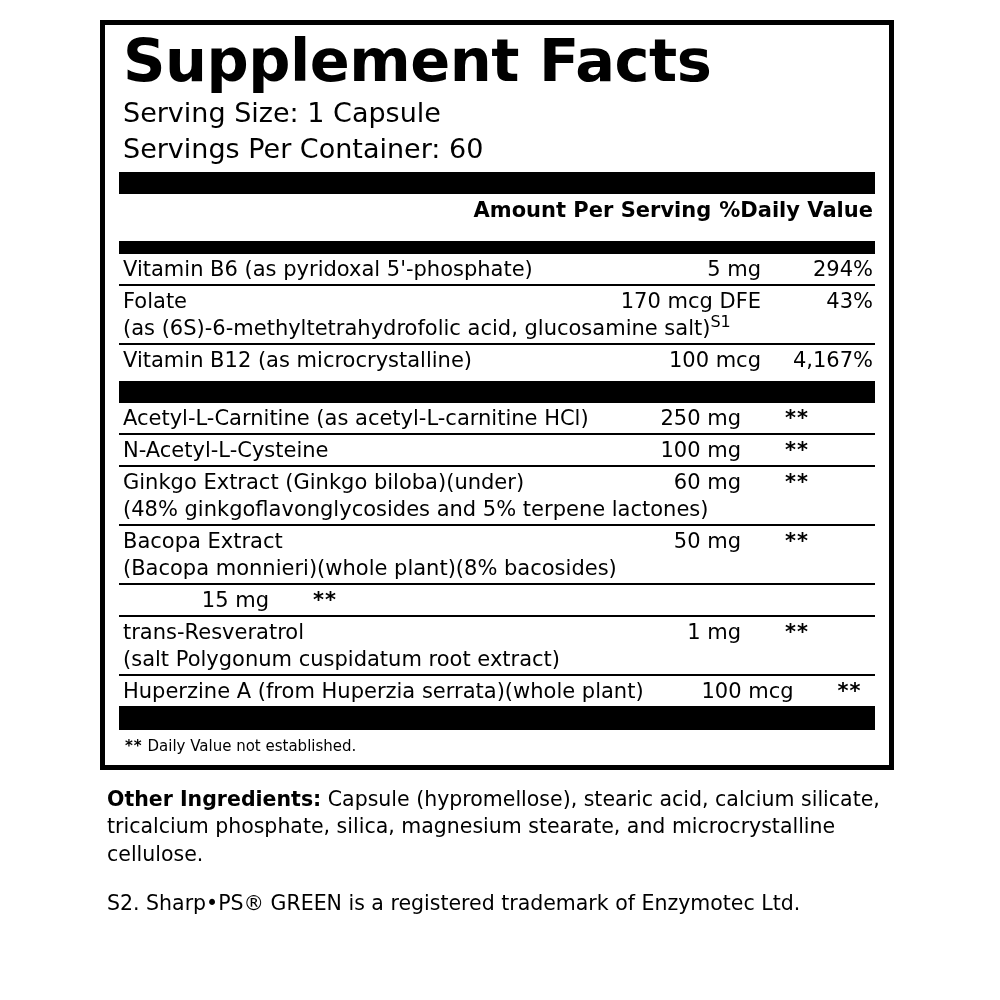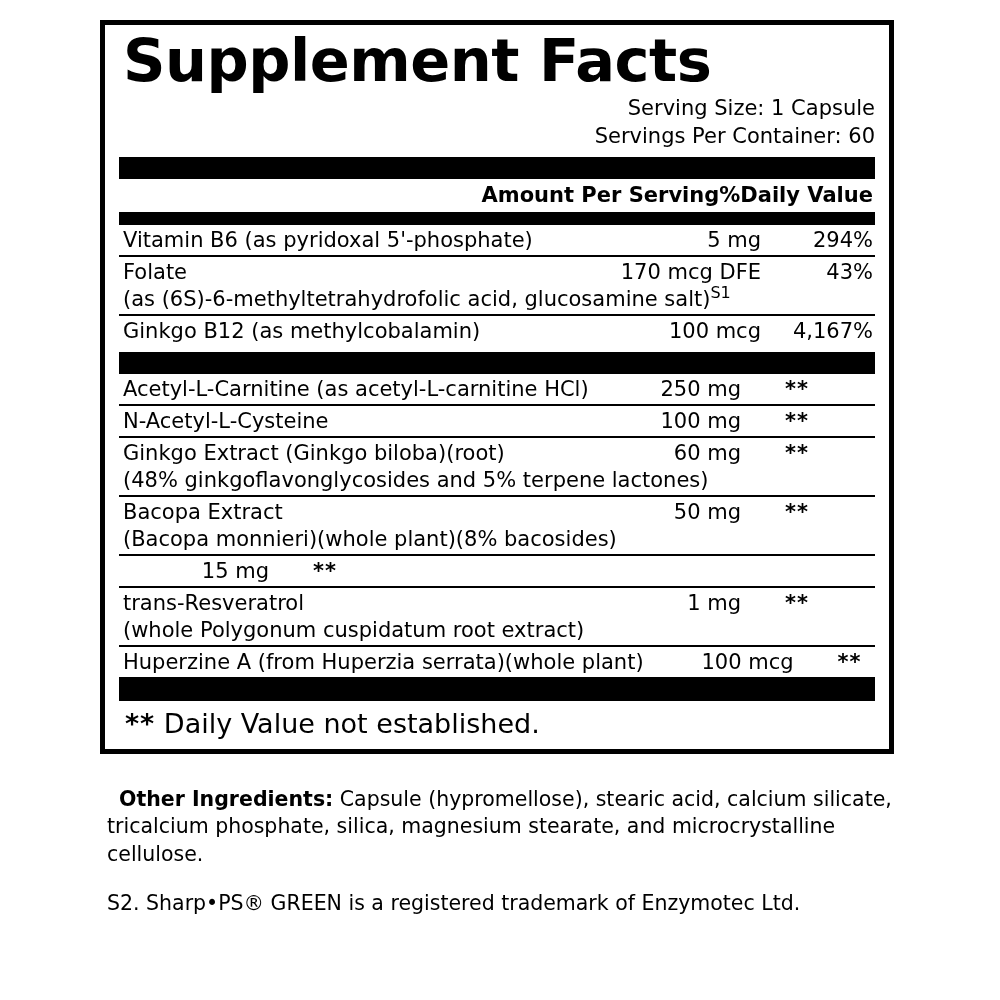--- a/index.html
+++ b/index.html
@@ -38,24 +38,23 @@
   .title {
     font-size: 59px;
     font-weight: bold;
     line-height: 1.02;
     letter-spacing: -0.5px;
     margin: 6px 0 4px 4px;
     white-space: nowrap;
   }
 
   .serving-line {
-    font-size: 21px;
+    font-size: 27px;
     line-height: 1.32;
     margin-left: 4px;
-    text-align: right;
   }
 
   .rule-thick {
     height: 22px;
     background: #000;
     margin: 6px 0 0 0;
   }
   .rule-med {
     height: 13px;
     background: #000;
@@ -70,30 +69,30 @@
     background: #000;
     margin: 0;
   }
 
   .headrow {
     display: flex;
     justify-content: flex-end;
     align-items: baseline;
     font-weight: bold;
     font-size: 21px;
-    padding: 4px 2px 5px 0;
+    padding: 4px 2px 19px 0;
   }
   .headrow .aps {
     text-align: right;
     white-space: nowrap;
   }
   .headrow .dv {
     text-align: right;
     white-space: nowrap;
-    margin-left: 0px;
+    margin-left: 8px;
   }
 
   
   .row {
     display: flex;
     align-items: center;
     font-size: 21px;
     padding: 3px 0 3px 0;
     position: relative;
   }
@@ -128,41 +127,41 @@
     white-space: nowrap;
   }
   .it { }
   sup.sref {
     font-size: 16px;
     vertical-align: super;
     line-height: 0;
   }
 
   .footnote-row {
-    font-size: 27px;
+    font-size: 15px;
     padding: 7px 0 2px 6px;
   }
   .footnote-row .stars {
     font-weight: bold;
     letter-spacing: 1px;
   }
 
   
   .below {
     position: absolute;
     left: 107px;
     top: 786px;
     width: 800px;
     font-size: 20.5px;
     line-height: 1.34;
   }
   .other-ing {
     margin-bottom: 22px;
   }
-  .other-ing b { font-weight: bold; margin-left: 12px; }
+  .other-ing b { font-weight: bold; }
   .note {
     margin-bottom: 22px;
   }
 </style>
 </head>
 <body>
 
 <div class="page">
 
   <div class="panel">
@@ -190,21 +189,21 @@
 
     <div class="row">
       <span class="name">Folate</span>
       <span class="amt">170 mcg DFE</span>
       <span class="dvv">43%</span>
     </div>
     <div class="subline"><span>(as (6S)-6-methyltetrahydrofolic acid, glucosamine salt)</span><sup class="sref">S1</sup></div>
     <div class="rule-thin"></div>
 
     <div class="row">
-      <span class="name">Ginkgo B12 (as methylcobalamin)</span>
+      <span class="name">Vitamin B12 (as microcrystalline)</span>
       <span class="amt">100 mcg</span>
       <span class="dvv">4,167%</span>
     </div>
 
     <div class="rule-thick"></div>
 
     <div class="row">
       <span class="name">Acetyl-L-Carnitine (as acetyl-L-carnitine HCl)</span>
       <span class="amt">250 mg</span>
       <span class="dvv stars">**</span>
@@ -212,21 +211,21 @@
     <div class="rule-thin"></div>
 
     <div class="row">
       <span class="name">N-Acetyl-L-Cysteine</span>
       <span class="amt">100 mg</span>
       <span class="dvv stars">**</span>
     </div>
     <div class="rule-thin"></div>
 
     <div class="row">
-      <span class="name"><span>Ginkgo Extract (</span><span class="it">Ginkgo biloba</span><span>)(root)</span></span>
+      <span class="name"><span>Ginkgo Extract (</span><span class="it">Ginkgo biloba</span><span>)(under)</span></span>
       <span class="amt">60 mg</span>
       <span class="dvv stars">**</span>
     </div>
     <div class="subline">(48% ginkgoflavonglycosides and 5% terpene lactones)</div>
     <div class="rule-thin"></div>
 
     <div class="row">
       <span class="name">Bacopa Extract</span>
       <span class="amt">50 mg</span>
       <span class="dvv stars">**</span>
@@ -238,21 +237,21 @@
       <span class="amt">15 mg</span>
       <span class="dvv stars">**</span>
     </div>
     <div class="rule-thin"></div>
 
     <div class="row">
       <span class="name"><span class="it">trans</span><span>-Resveratrol</span></span>
       <span class="amt">1 mg</span>
       <span class="dvv stars">**</span>
     </div>
-    <div class="subline"><span>(whole </span><span class="it">Polygonum cuspidatum</span><span> root extract)</span></div>
+    <div class="subline"><span>(salt </span><span class="it">Polygonum cuspidatum</span><span> root extract)</span></div>
     <div class="rule-thin"></div>
 
     <div class="row">
       <span class="name"><span>Huperzine A (from </span><span class="it">Huperzia serrata</span><span>)(whole plant)</span></span>
       <span class="amt">100 mcg</span>
       <span class="dvv stars">**</span>
     </div>
 
     <div class="rule-bottom-black"></div>
 

